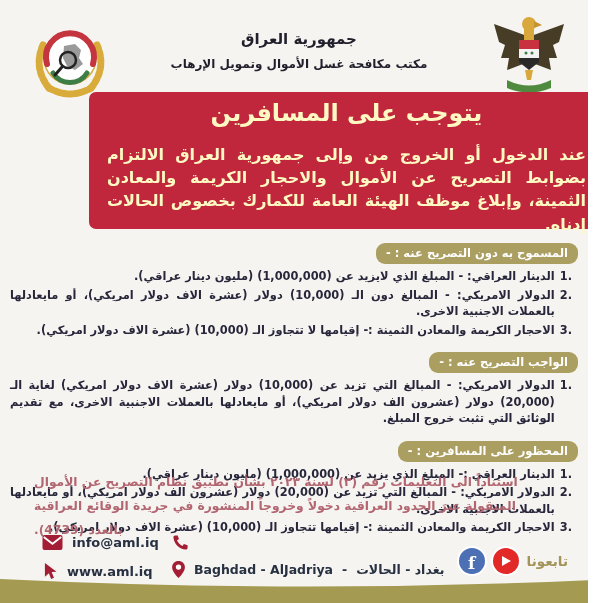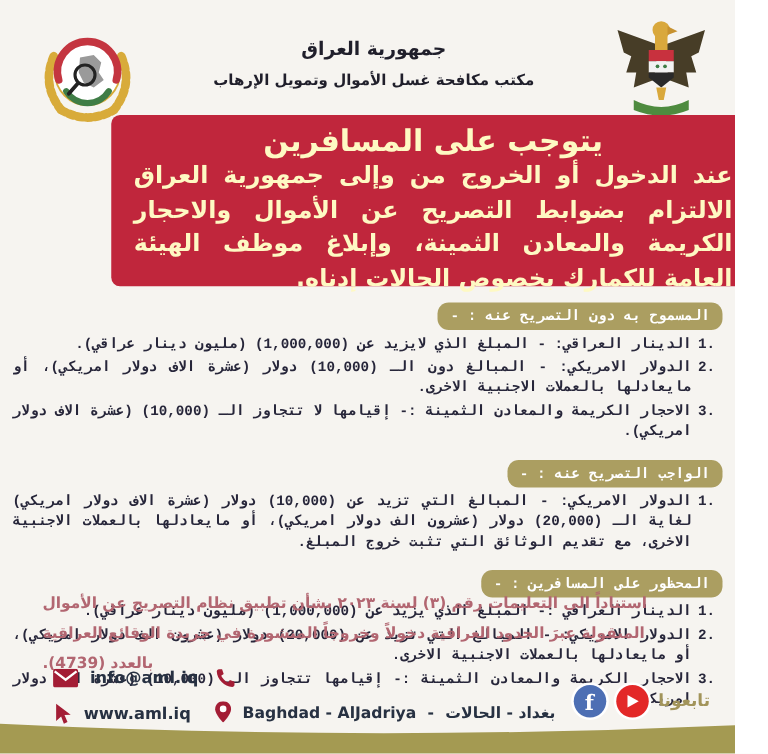--- a/index.html
+++ b/index.html
@@ -15,25 +15,25 @@
   .aml-logo{position:absolute;left:28px;top:18px;width:84px;height:84px;}
   .iq-emblem{position:absolute;right:20px;top:12px;width:78px;height:86px;}
   
   .banner{
     position:absolute;top:92px;left:89px;width:511px;height:137px;
     background:var(--banner-red,#c0263c);border-radius:7px;color:#fef9c3;
     direction:rtl;text-align:center;box-sizing:border-box;padding:7px 14px 0 18px;
   }
   .banner-title{font-size:24px;font-weight:bold;letter-spacing:0;}
   .banner-body{
-    font-size:19px;font-weight:bold;line-height:1.45;margin-top:0;
+    font-size:16px;font-weight:bold;line-height:1.45;margin-top:16px;
     text-align:justify;
   }
   
-  .sections{position:absolute;top:242px;left:10px;right:10px;direction:rtl;font-family:Liberation Mono, monospace;}
+  .sections{position:absolute;top:242px;left:10px;right:10px;direction:rtl;}
   .section{margin-bottom:13px;}
   .pill{
     display:inline-block;background:var(--pill-gold,#ab9e61);color:#fff;
     font-size:11.5px;font-weight:bold;padding:3px 10px 4px 10px;border-radius:9px;
     margin-bottom:4px;
   }
   .item{display:flex;direction:rtl;gap:5px;font-size:11.4px;font-weight:bold;
         color:#27263a;line-height:1.45;margin:0 6px 2px 0;}
   .item .num{flex:0 0 auto;direction:ltr;}
   .item .txt{flex:1 1 auto;text-align:justify;}

